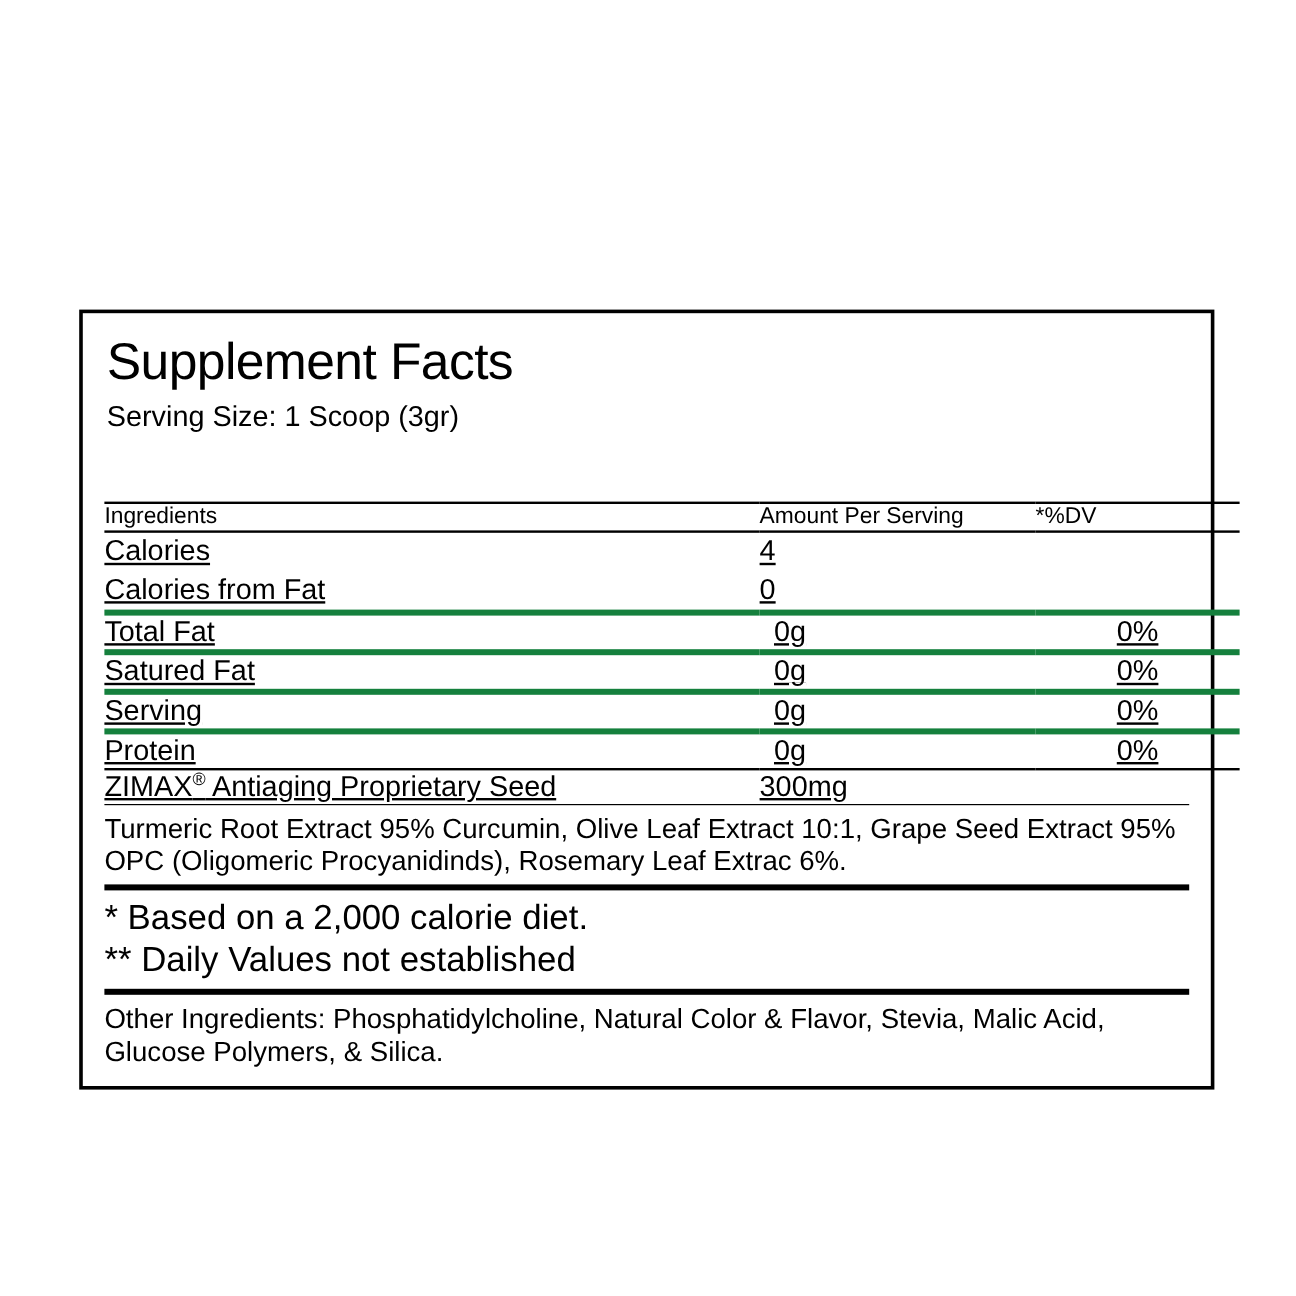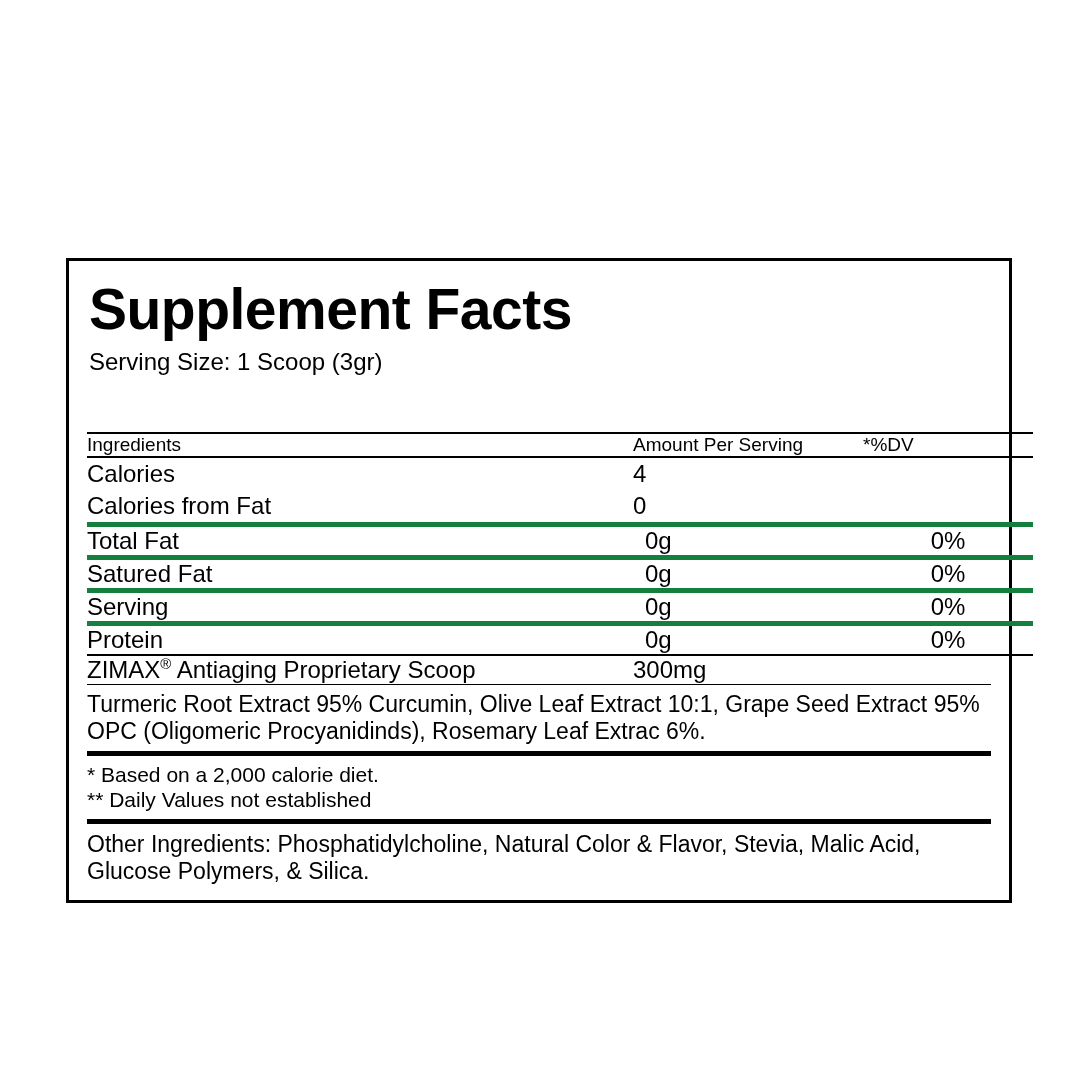--- a/index.html
+++ b/index.html
@@ -21,22 +21,22 @@
     left: 66px;
     top: 258px;
     width: 946px;
     box-sizing: border-box;
     border: 3px solid #000;
     background: #fff;
     padding: 14px 18px 12px 18px;
   }
 
   .title {
-    font-size: 57px;
-    font-weight: bold;
+    font-size: 43px;
+    font-weight: normal;
     letter-spacing: -0.5px;
     line-height: 1.0;
     margin: 6px 0 10px 2px;
   }
 
   .serving-line {
     font-size: 24px;
     line-height: 1.18;
     margin-left: 2px;
     white-space: nowrap;
@@ -63,40 +63,41 @@
     font-size: 19px;
     font-weight: bold;
     padding: 6px 0 6px 0;
   }
   .hdr-amount { text-align: center; }
   .hdr-dv     { text-align: center; }
 
   .row td {
     font-size: 24px;
     padding: 5px 0 5px 0;
+    text-decoration: underline;
   }
   .row .amt { padding-left: 12px; }
   .row .dv  { text-align: center; }
 
   .row.tight td { padding: 2px 0 2px 0; }
 
   .border-top-thin td { border-top: 5px solid #15803d; }
   .border-top-med td  { border-top: 2px solid #000; }
 
   .blend-amt { text-align: center; padding-left: 0; }
 
   .blend-desc {
     font-size: 23px;
     line-height: 1.17;
     padding: 6px 0 6px 0;
     border-top: 1px solid #000;
   }
 
   .footnotes {
-    font-size: 21px;
+    font-size: 29px;
     line-height: 1.2;
     padding: 6px 0 6px 0;
     border-top: 5px solid #000;
   }
 
   .other-ing {
     font-size: 23px;
     line-height: 1.2;
     padding: 7px 0 2px 0;
     border-top: 5px solid #000;
@@ -149,21 +150,21 @@
       <td class="amt">0g</td>
       <td class="dv">0%</td>
     </tr>
     <tr class="row border-top-thin">
       <td>Protein</td>
       <td class="amt">0g</td>
       <td class="dv">0%</td>
     </tr>
 
     <tr class="row border-top-med">
-      <td><span>ZIMAX</span><span class="sup">®</span><span> Antiaging Proprietary Scoop</span></td>
+      <td><span>ZIMAX</span><span class="sup">®</span><span> Antiaging Proprietary Seed</span></td>
       <td class="blend-amt">300mg</td>
       <td class="dv"></td>
     </tr>
   </tbody>
     </table>
 
   <div class="blend-desc">Turmeric Root Extract 95% Curcumin, Olive Leaf Extract 10:1, Grape Seed Extract 95% OPC (Oligomeric Procyanidinds), Rosemary Leaf Extrac 6%.</div>
 
   <div class="footnotes">
     <div>* Based on a 2,000 calorie diet.</div>

